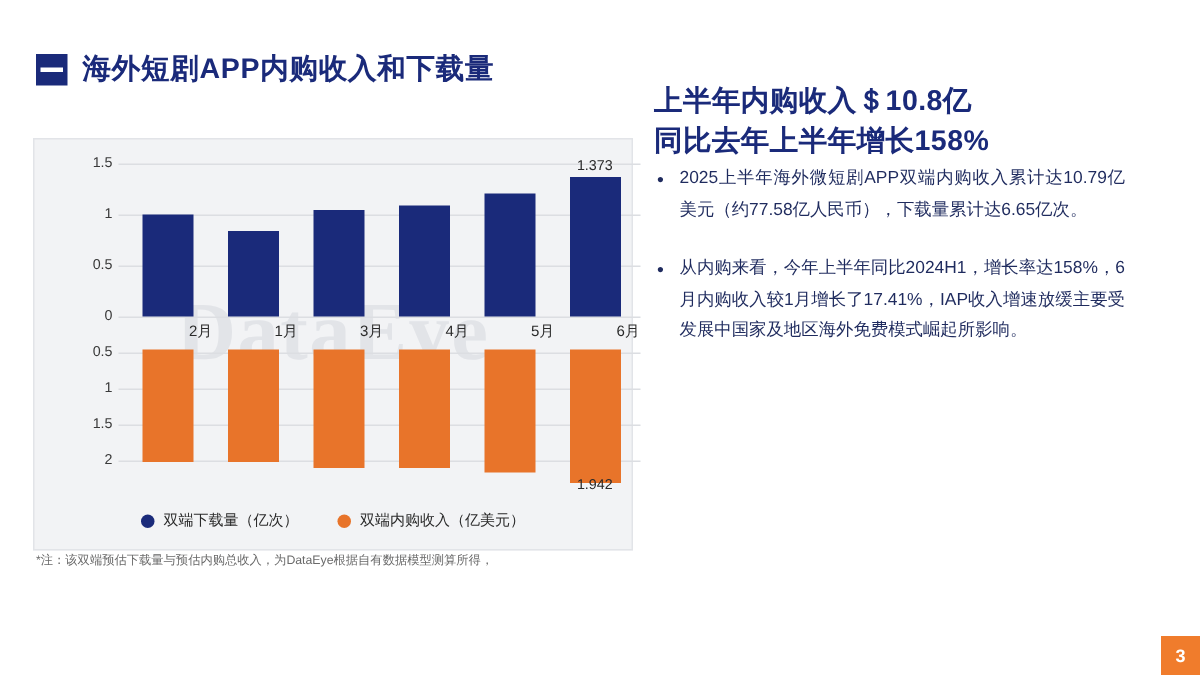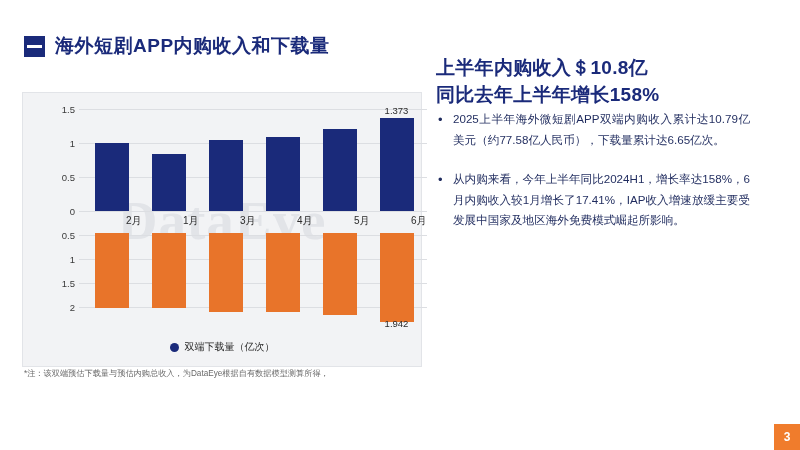--- a/index.html
+++ b/index.html
@@ -151,20 +151,24 @@
         <div class="val-label" style="left: 329.5px; width: 60px; top: 11.636px;">1.373</div>
         <div style="position: absolute; left: 342.5px; width: 34px; top: 140px; height: 89.216px; background: rgb(232, 116, 42);"></div>
         <div class="val-label" style="left: 329.5px; width: 60px; top: 225.216px;">1.942</div>
         <div class="cat-label" style="left: 329.5px; width: 60px; top: 121px;">6月</div>
       </div>
     <div class="legend" id="legend">
         <div class="legend-item">
           <span class="legend-dot" style="background: rgb(26, 42, 122);"></span>
           <span>双端下载量（亿次）</span>
         </div>
+        <div class="legend-item">
+          <span class="legend-dot" style="background: rgb(232, 116, 42);"></span>
+          <span>双端内购收入（亿美元）</span>
+        </div>
       </div>
   </div>
 
   <div class="footnote">
     <div>*注：该双端预估下载量与预估内购总收入，为DataEye根据自有数据模型测算所得，</div>
   </div>
 
   <div class="right">
     <div class="headline">
       <div>上半年内购收入＄10.8亿</div>

